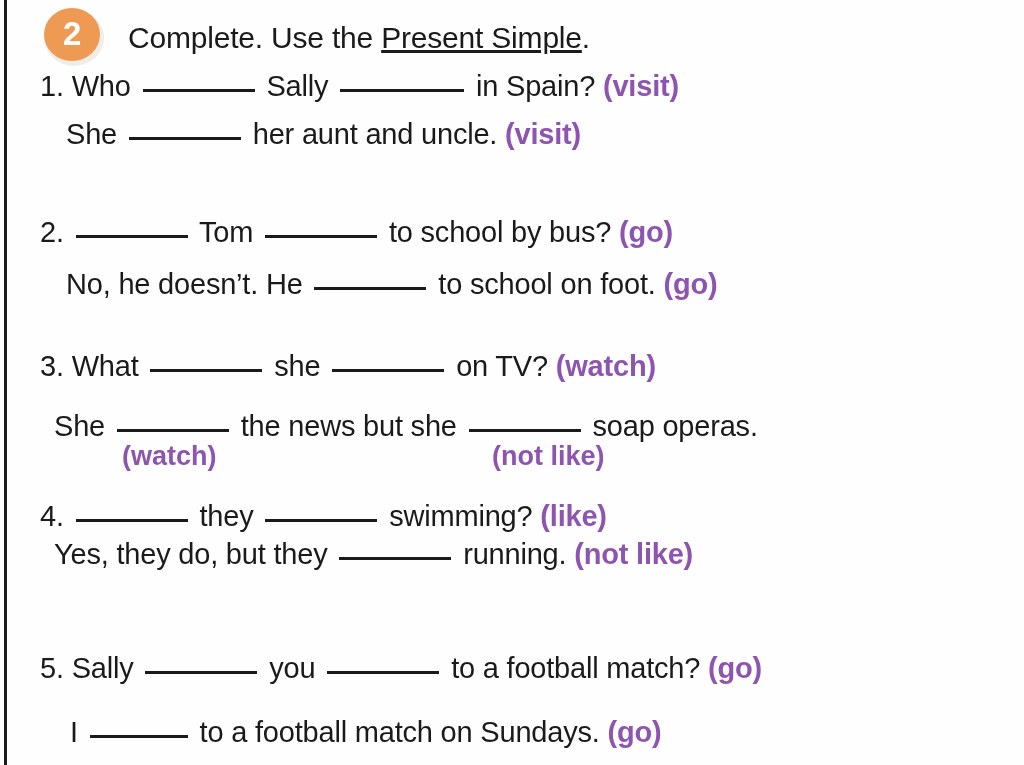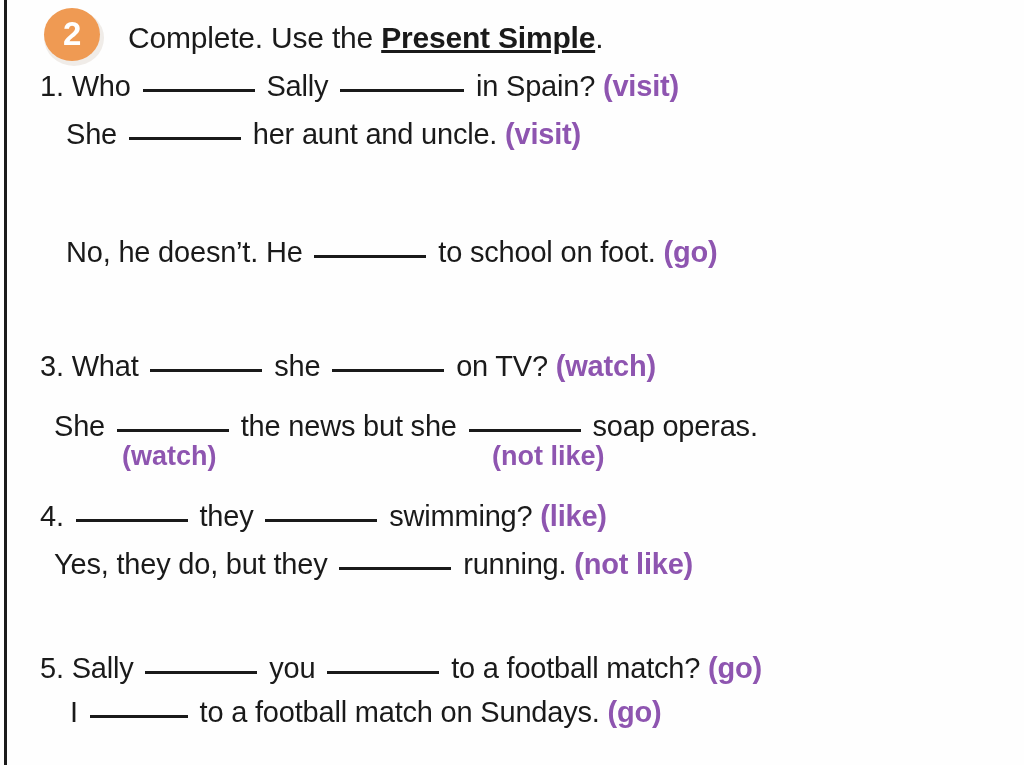--- a/index.html
+++ b/index.html
@@ -85,21 +85,21 @@
     padding-bottom: 2px;
   }
   .heading {
     font-size: 30px;
     color: #1a1a1a;
     margin-left: 16px;
     white-space: nowrap;
     letter-spacing: -0.2px;
   }
   .heading .em {
-    font-weight: bold;
+    font-weight: normal;
     text-decoration: underline;
     text-underline-offset: 2px;
   }
 
   
   .item {
     position: absolute;
     left: 40px;
     width: 960px;
   }
@@ -175,20 +175,28 @@
       </div>
       <div class="line indent" style="margin-top:16px">
         <span>She</span>
         <span class="blank b-md"></span>
         <span>her aunt and uncle.</span>
         <span class="cue">(visit)</span>
       </div>
     </div>
 
     <div class="item" style="top:216px">
+      <div class="line">
+        <span>2.</span>
+        <span class="blank b-md"></span>
+        <span>Tom</span>
+        <span class="blank b-md"></span>
+        <span>to school by bus?</span>
+        <span class="cue">(go)</span>
+      </div>
       <div class="line indent" style="margin-top:20px">
         <span>No, he doesn’t. He</span>
         <span class="blank b-md"></span>
         <span>to school on foot.</span>
         <span class="cue">(go)</span>
       </div>
     </div>
 
     <div class="item" style="top:350px">
       <div class="line">
@@ -215,39 +223,39 @@
 
     <div class="item" style="top:500px">
       <div class="line">
         <span>4.</span>
         <span class="blank b-md"></span>
         <span>they</span>
         <span class="blank b-md"></span>
         <span>swimming?</span>
         <span class="cue">(like)</span>
       </div>
-      <div class="line" style="margin-top:16px; padding-left:14px">
+      <div class="line" style="margin-top:6px; padding-left:14px">
         <span>Yes, they do, but they</span>
         <span class="blank b-md"></span>
         <span>running.</span>
         <span class="cue">(not like)</span>
       </div>
     </div>
 
     <div class="item" style="top:652px">
       <div class="line">
         <span>5.</span>
         <span>Sally</span>
         <span class="blank b-md"></span>
         <span>you</span>
         <span class="blank b-md"></span>
         <span>to a football match?</span>
         <span class="cue">(go)</span>
       </div>
-      <div class="line" style="margin-top:12px; padding-left:30px">
+      <div class="line" style="margin-top:32px; padding-left:30px">
         <span>I</span>
         <span class="blank b-sm"></span>
         <span>to a football match on Sundays.</span>
         <span class="cue">(go)</span>
       </div>
     </div>
 
   </div>
 </div>
 

